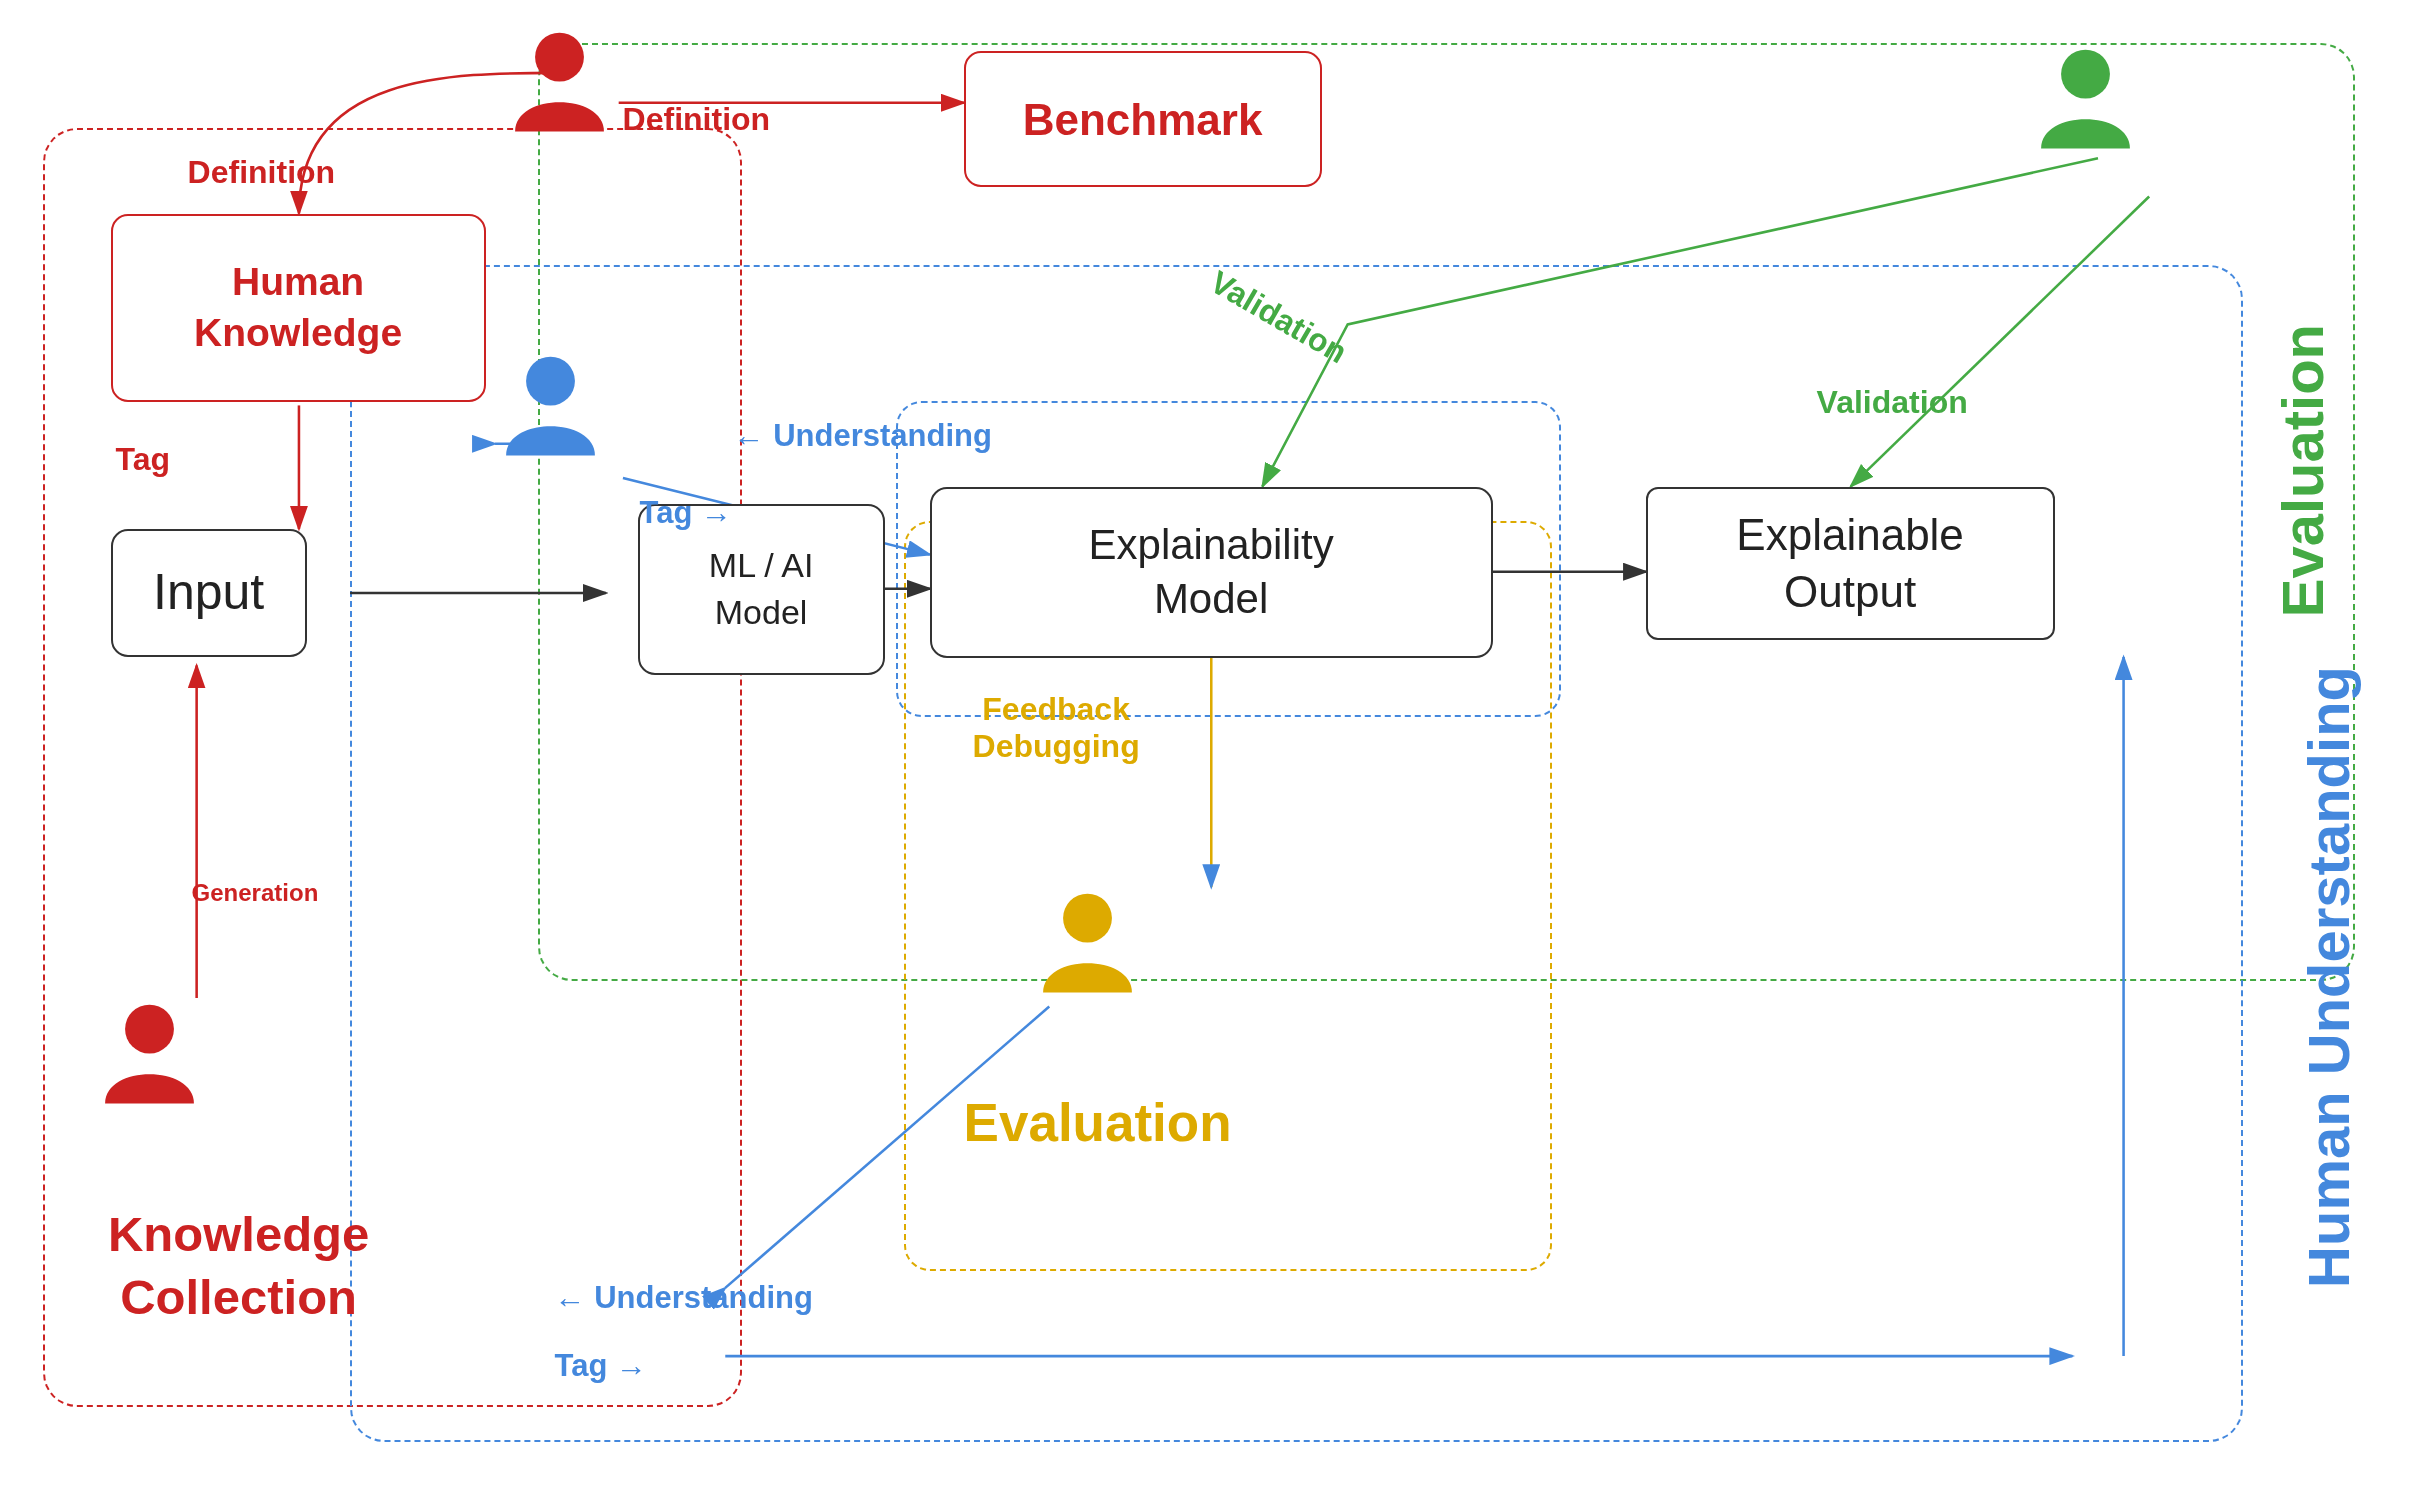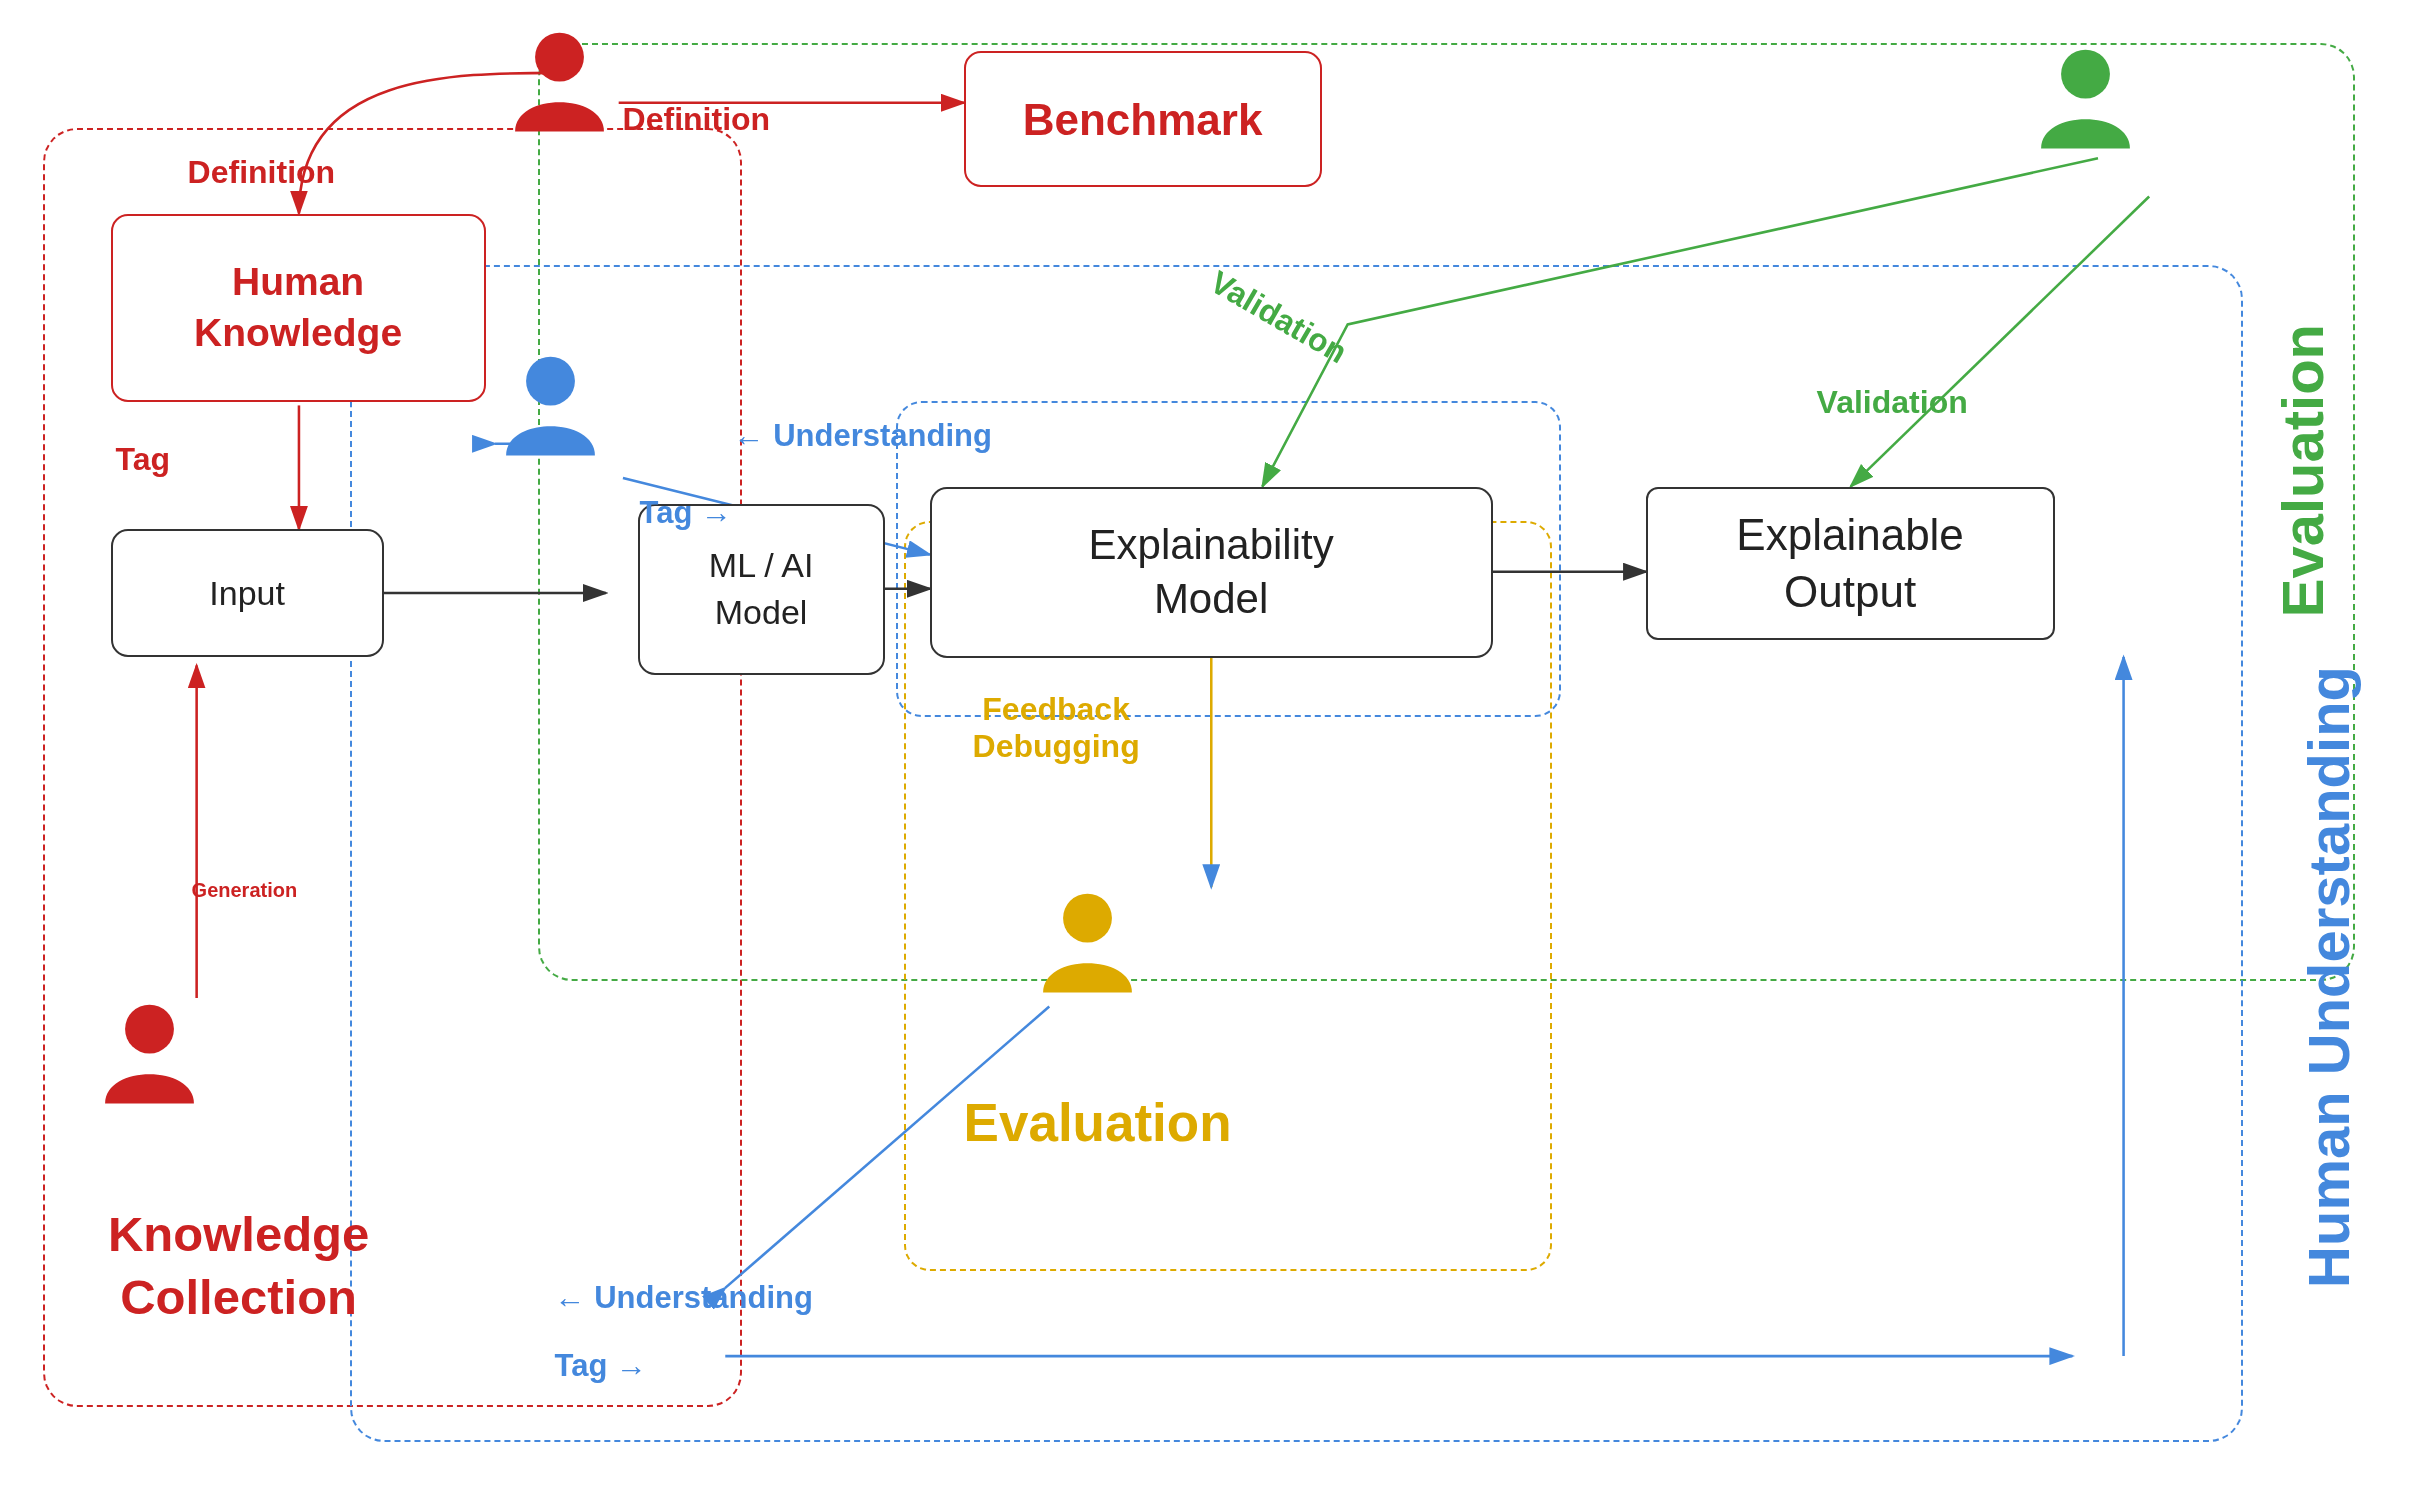--- a/index.html
+++ b/index.html
@@ -109,23 +109,23 @@
       height: 136px;
       border-color: #cc2222;
       color: #cc2222;
       font-size: 44px;
       font-weight: 700;
     }
 
     .box-input {
       top: 503px;
       left: 85px;
-      width: 273px;
+      width: 196px;
       height: 128px;
-      font-size: 34px;
+      font-size: 50px;
       text-align: right;
     }
 
     .box-ml-ai {
       top: 478px;
       left: 580px;
       width: 247px;
       height: 171px;
       font-size: 34px;
       line-height: 1.4;
@@ -338,21 +338,21 @@
       left: 529px;
       color: #4488dd;
       font-size: 31px;
     }
 
     
     .label-generation {
       top: 853px;
       left: 166px;
       color: #cc2222;
-      font-size: 20px;
+      font-size: 24px;
     }
   </style>
 </head>
 <body>
 
 <div class="diagram-container">
 
   <div class="knowledge-collection-border"></div>
   <div class="evaluation-border"></div>
   <div class="human-understanding-border"></div>

